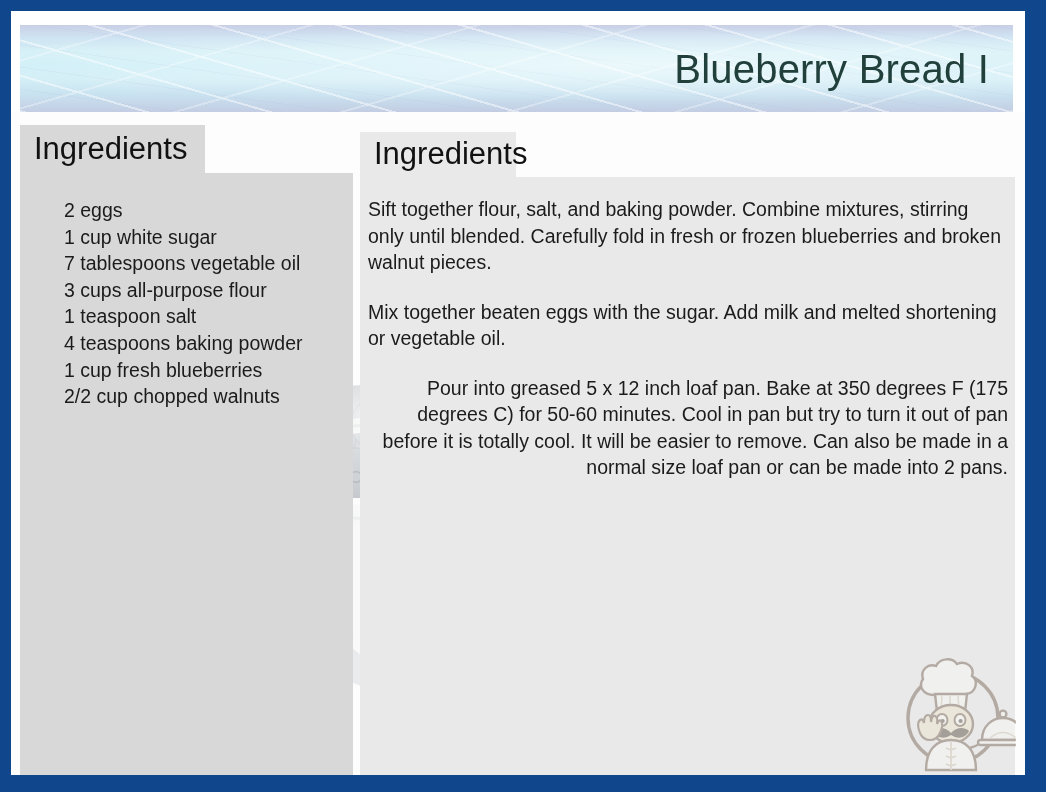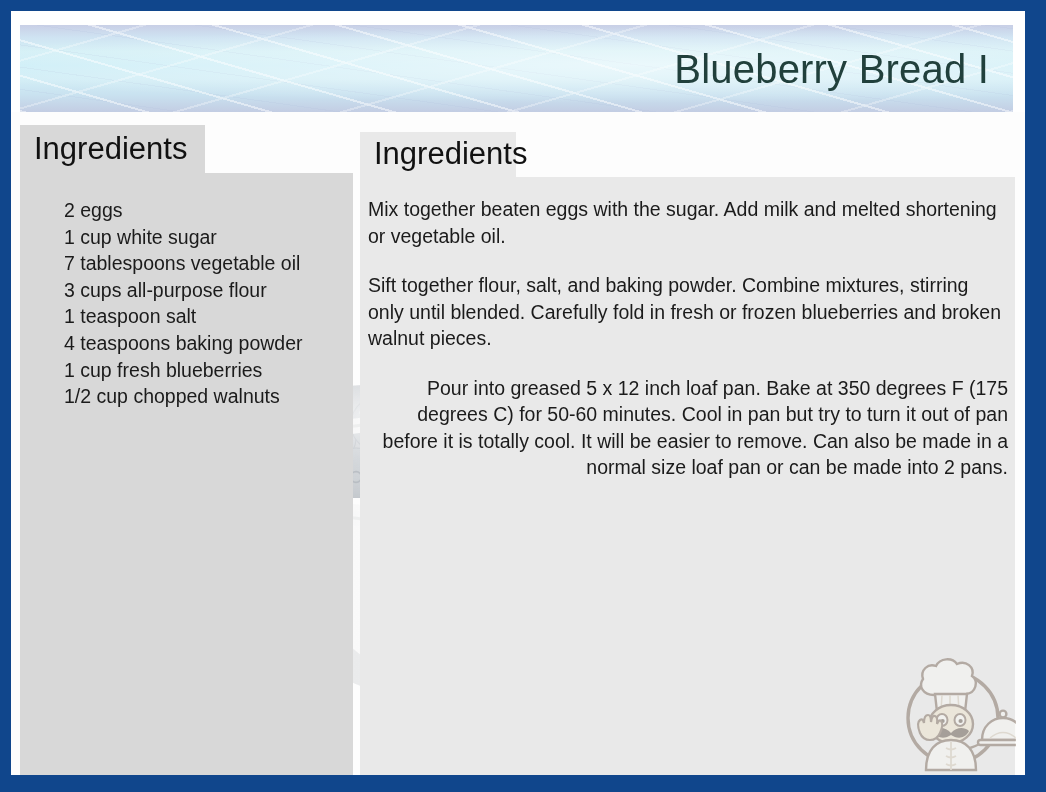--- a/index.html
+++ b/index.html
@@ -320,31 +320,31 @@
     <div id="ingredients-body" class="panel-body"></div>
     <div id="ingredients-heading" class="panel-heading">Ingredients</div>
     <div id="ingredients-list">
       <div class="ingredient-item">2 eggs</div>
       <div class="ingredient-item">1 cup white sugar</div>
       <div class="ingredient-item">7 tablespoons vegetable oil</div>
       <div class="ingredient-item">3 cups all-purpose flour</div>
       <div class="ingredient-item">1 teaspoon salt</div>
       <div class="ingredient-item">4 teaspoons baking powder</div>
       <div class="ingredient-item">1 cup fresh blueberries</div>
-      <div class="ingredient-item">1/2 cup chopped walnuts</div>
+      <div class="ingredient-item">2/2 cup chopped walnuts</div>
     </div>
   </div>
 
   <div id="directions-panel" class="panel">
     <div id="directions-tab" class="panel-tab"></div>
     <div id="directions-body" class="panel-body"></div>
     <div id="directions-heading" class="panel-heading">Ingredients</div>
     <div id="directions-text">
+      <p class="direction-para">Sift together flour, salt, and baking powder. Combine mixtures, stirring only until blended. Carefully fold in fresh or frozen blueberries and broken walnut pieces.</p>
       <p class="direction-para">Mix together beaten eggs with the sugar. Add milk and melted shortening or vegetable oil.</p>
-      <p class="direction-para">Sift together flour, salt, and baking powder. Combine mixtures, stirring only until blended. Carefully fold in fresh or frozen blueberries and broken walnut pieces.</p>
       <p class="direction-para">Pour into greased 5 x 12 inch loaf pan. Bake at 350 degrees F (175 degrees C) for 50-60 minutes. Cool in pan but try to turn it out of pan before it is totally cool. It will be easier to remove. Can also be made in a normal size loaf pan or can be made into 2 pans.</p>
     </div>
   </div>
 
   <div id="chef-logo">
     <svg viewBox="0 0 126 126">
       <g stroke="#6b5644" fill="none" stroke-width="3.4">
         <circle cx="63" cy="70" r="45"></circle>
       </g>
 

